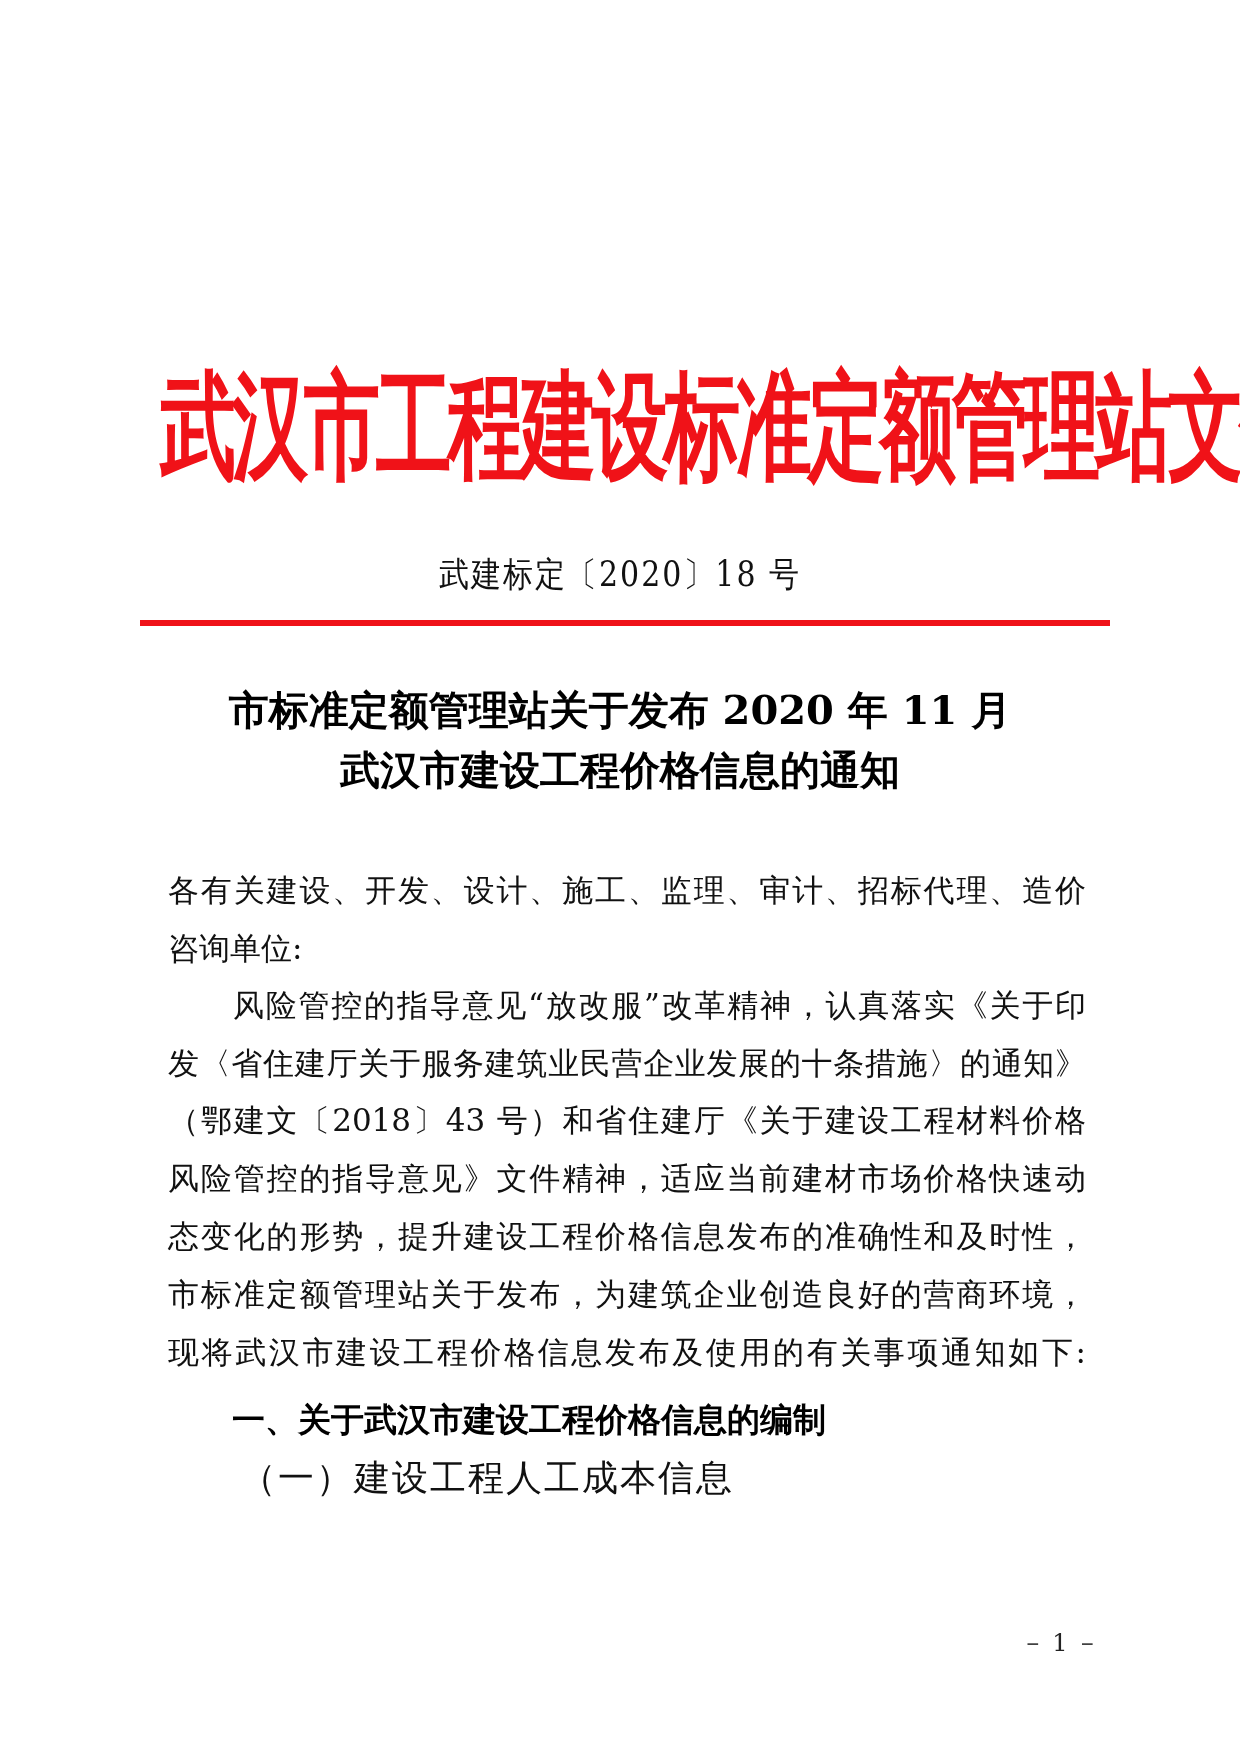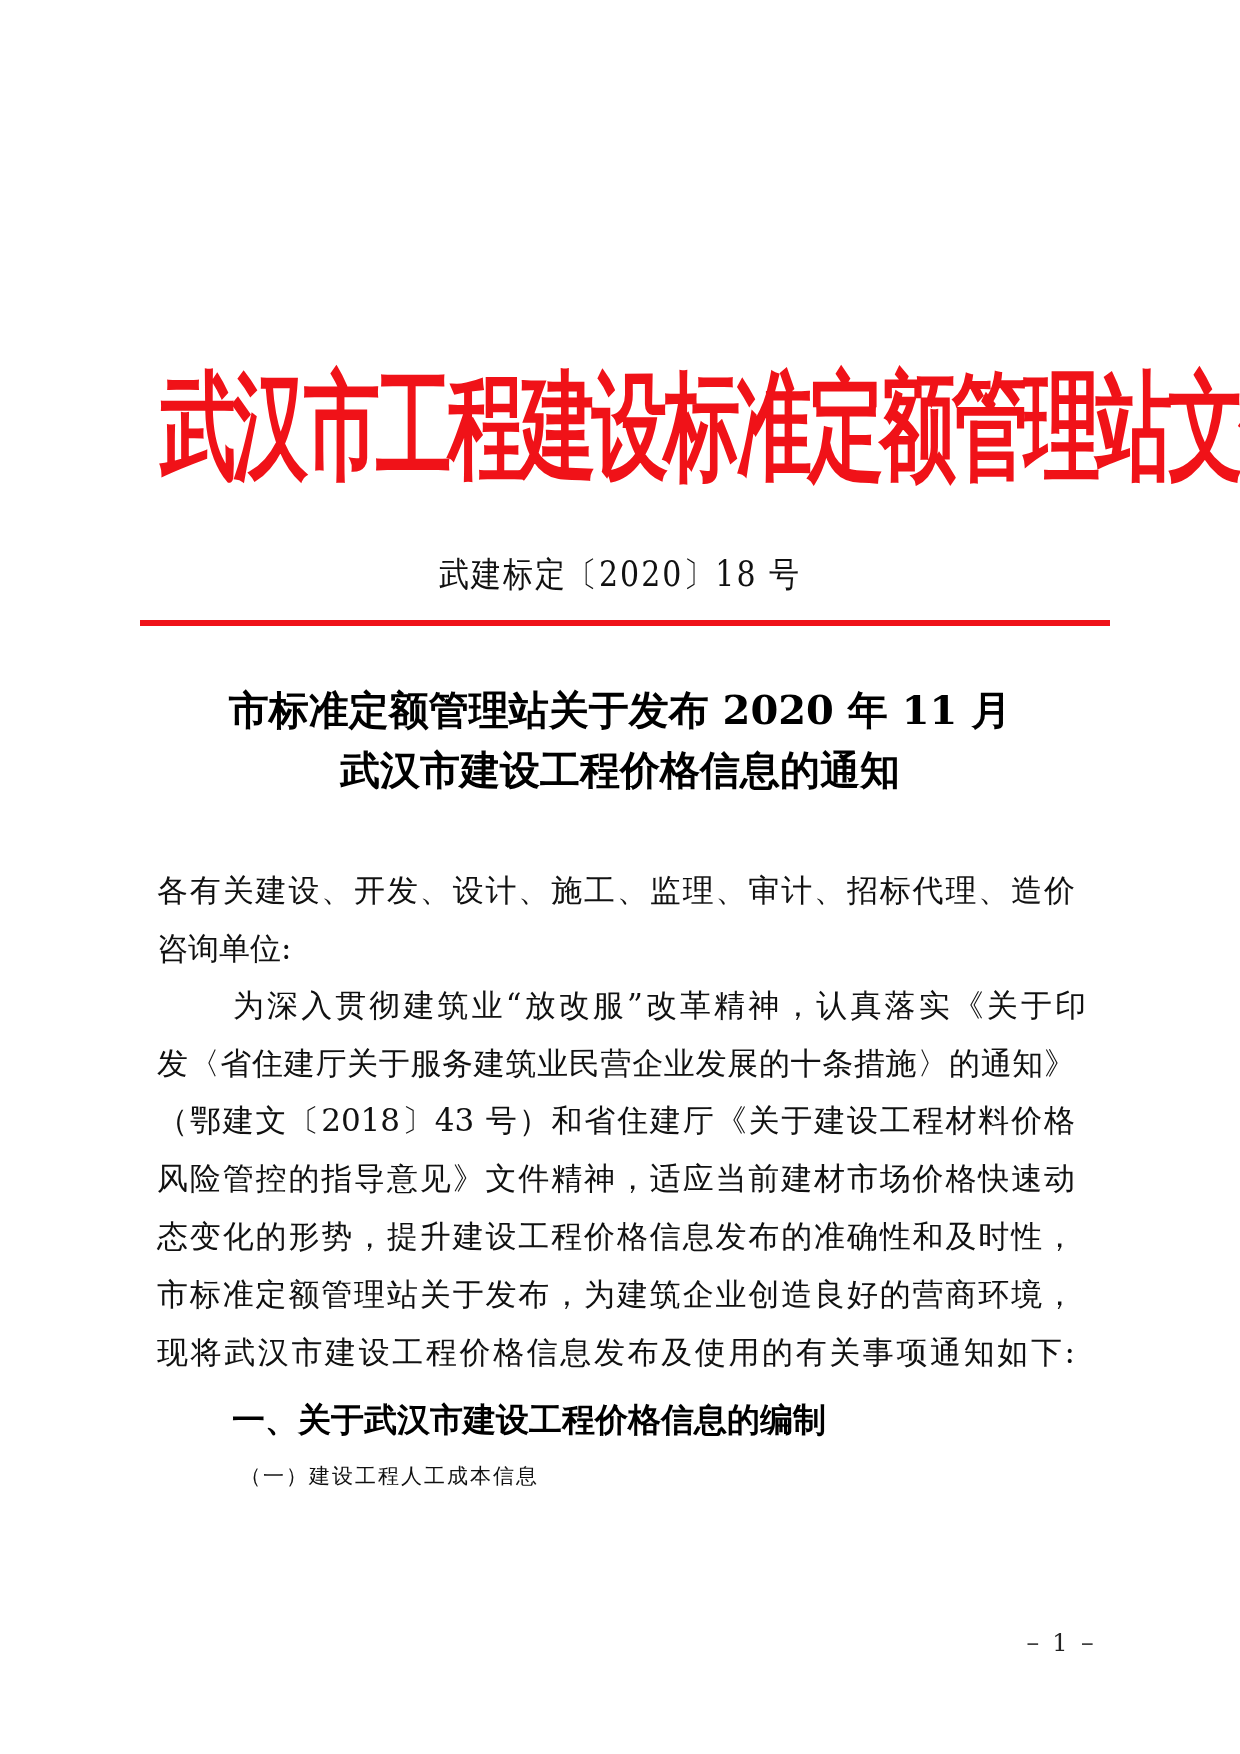--- a/index.html
+++ b/index.html
@@ -24,33 +24,33 @@
     left: 140px; top: 620px; width: 970px; height: 6px; background: #ef1219;
   }
   .heading-line {
     left: 0; width: 1240px; text-align: center;
     font-family: "DejaVu Serif", "Liberation Serif", serif;
     font-weight: bold; font-size: 40px; line-height: 56px; color: #000;
   }
   .h1 { top: 682px; }
   .h2 { top: 742px; text-align: center; }
   .body-line {
-    left: 157px; width: 918px; font-size: 31px; line-height: 40px;
+    left: 168px; width: 918px; font-size: 31px; line-height: 40px;
     text-align: justify; text-align-last: justify; white-space: nowrap;
     font-family: "DejaVu Serif", "Liberation Serif", serif; color: #111;
   }
   .body-line.left { text-align-last: left; }
   .body-line.indent { left: 233px; width: 853px; }
   .section-heading {
     left: 232px; top: 1400px; font-size: 33px; line-height: 40px;
     font-family: "DejaVu Sans", "Liberation Sans", sans-serif; font-weight: bold; color: #000;
   }
   .sub-heading {
-    left: 240px; top: 1458px; font-size: 21px; line-height: 40px;
-    font-family: Liberation Mono, monospace; color: #111; letter-spacing: 2px;
+    left: 240px; top: 1458px; font-size: 36px; line-height: 40px;
+    font-family: Liberation Sans, sans-serif; color: #111; letter-spacing: 2px;
   }
   .page-number {
     left: 1020px; top: 1628px; width: 80px; text-align: center;
     font-size: 24px; line-height: 30px; color: #222;
     font-family: "DejaVu Serif", "Liberation Serif", serif;
   }
 </style>
 </head>
 <body>
 
@@ -59,21 +59,21 @@
 <div class="abs doc-number">武建标定〔2020〕18 号</div>
 
 <div class="abs red-rule"></div>
 
 <div class="abs heading-line h1">市标准定额管理站关于发布 2020 年 11 月</div>
 <div class="abs heading-line h2">武汉市建设工程价格信息的通知</div>
 
 <div class="abs body-line" style="top:870px">各有关建设、开发、设计、施工、监理、审计、招标代理、造价</div>
 <div class="abs body-line left" style="top:928px">咨询单位:</div>
 
-<div class="abs body-line indent" style="top:985px">为深入贯彻建筑业“放改服”改革精神，认真落实《关于印</div>
+<div class="abs body-line indent" style="top:985px">风险管控的指导意见“放改服”改革精神，认真落实《关于印</div>
 <div class="abs body-line" style="top:1043px">发〈省住建厅关于服务建筑业民营企业发展的十条措施〉的通知》</div>
 <div class="abs body-line" style="top:1100px">（鄂建文〔2018〕43 号）和省住建厅《关于建设工程材料价格</div>
 <div class="abs body-line" style="top:1158px">风险管控的指导意见》文件精神，适应当前建材市场价格快速动</div>
 <div class="abs body-line" style="top:1216px">态变化的形势，提升建设工程价格信息发布的准确性和及时性，</div>
 <div class="abs body-line" style="top:1274px">市标准定额管理站关于发布，为建筑企业创造良好的营商环境，</div>
 <div class="abs body-line" style="top:1332px">现将武汉市建设工程价格信息发布及使用的有关事项通知如下:</div>
 
 <div class="abs section-heading">一、关于武汉市建设工程价格信息的编制</div>
 <div class="abs sub-heading">（一）建设工程人工成本信息</div>
 

